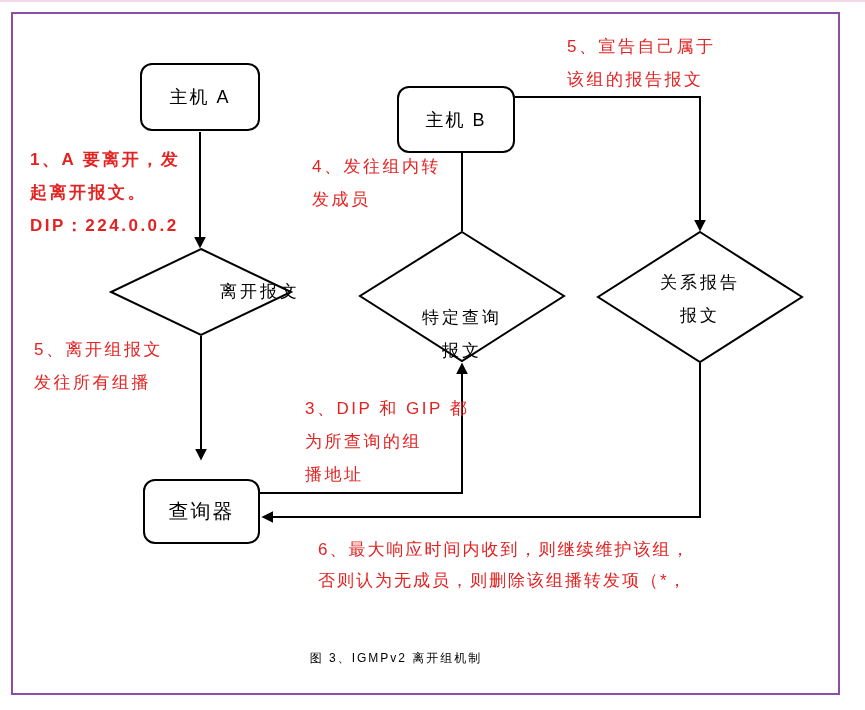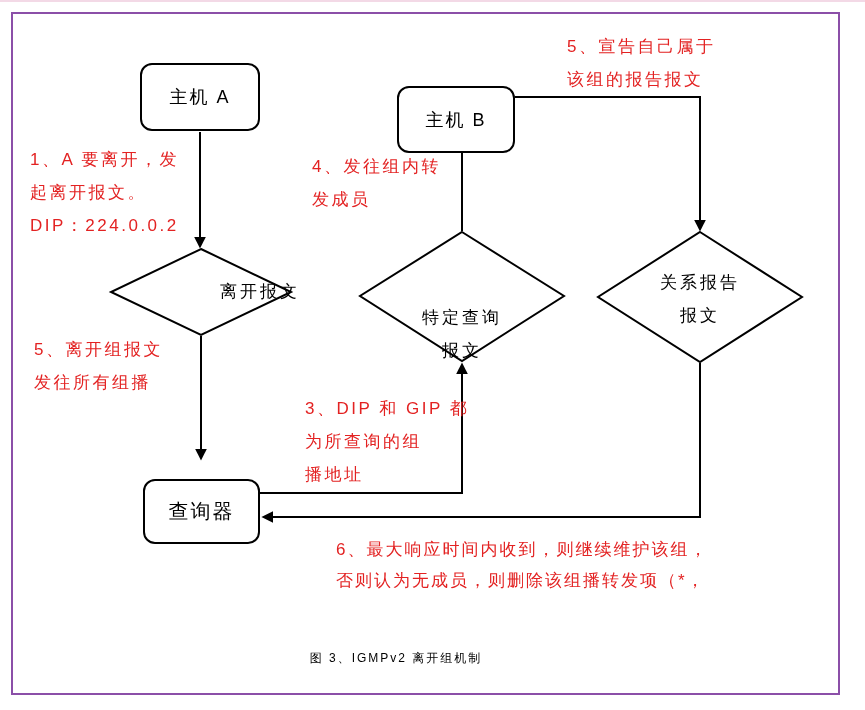--- a/index.html
+++ b/index.html
@@ -104,21 +104,21 @@
   <div class="diamond-label" style="left:360px; top:265px; width:204px;margin-top:36px;">
     <div>特定查询</div>
     <div>报文</div>
   </div>
 
   <div class="diamond-label" style="left:598px; top:266px; width:204px;">
     <div>关系报告</div>
     <div>报文</div>
   </div>
 
-  <div class="note" style="left:30px; top:143px;">
+  <div class="note" style="left:30px; top:143px;font-weight:bold;">
     <div>1、A 要离开，发</div>
     <div>起离开报文。</div>
     <div>DIP：224.0.0.2</div>
   </div>
 
   <div class="note" style="left:34px; top:333px;">
     <div>5、离开组报文</div>
     <div>发往所有组播</div>
   </div>
 
@@ -131,20 +131,20 @@
   <div class="note" style="left:312px; top:150px;">
     <div>4、发往组内转</div>
     <div>发成员</div>
   </div>
 
   <div class="note" style="left:567px; top:30px;">
     <div>5、宣告自己属于</div>
     <div>该组的报告报文</div>
   </div>
 
-  <div class="note tight" style="left:336px; top:534px;">
+  <div class="note tight" style="left:318px; top:534px;">
     <div>6、最大响应时间内收到，则继续维护该组，</div>
     <div>否则认为无成员，则删除该组播转发项（*，</div>
   </div>
 
   <div class="caption">图 3、IGMPv2 离开组机制</div>
 
 </div>
 
 </body></html>

